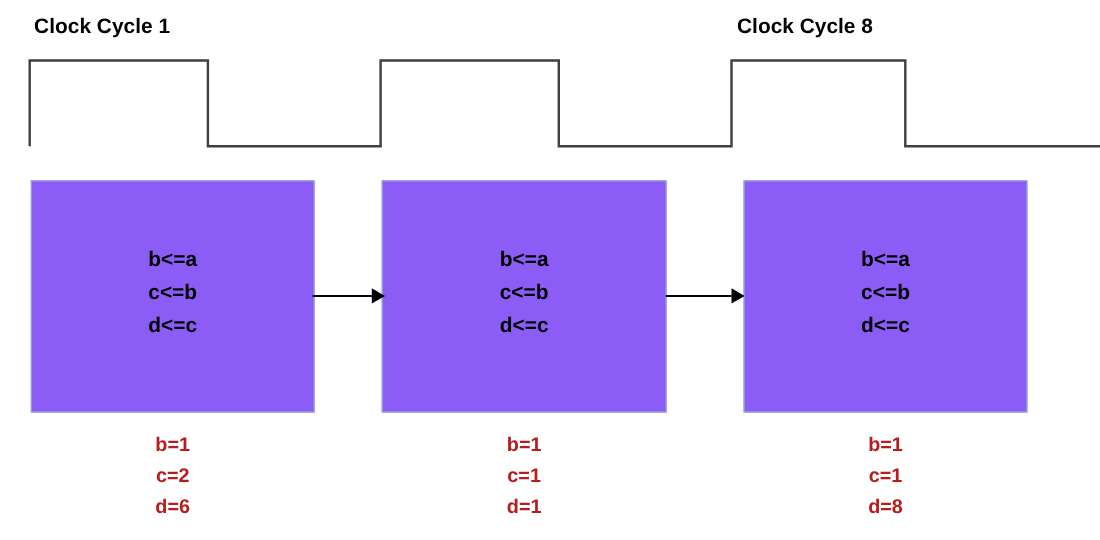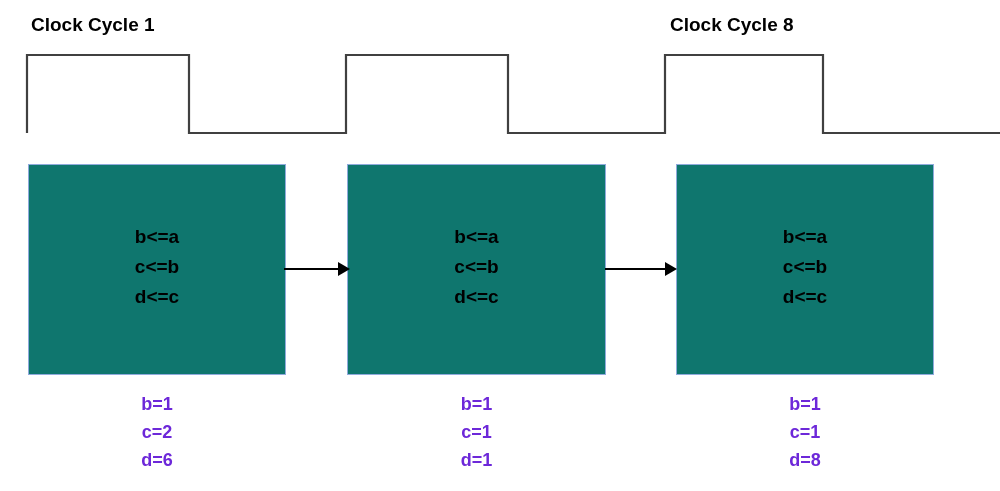--- a/index.html
+++ b/index.html
@@ -28,21 +28,21 @@
     line-height: 20px;
   }
   #clock-waveform {
     position: absolute;
     left: 0;
     top: 0;
   }
   .stage-box {
     position: absolute;
     box-sizing: border-box;
-    background: #0f766e;
+    background: #8b5cf6;
     border: 1px solid #8FAADC;
     display: flex;
     flex-direction: column;
     align-items: center;
     justify-content: center;
   }
   .stage-code {
     font-family: "Liberation Sans", sans-serif;
     font-size: 19px;
     font-weight: bold;
@@ -53,21 +53,21 @@
   }
   .stage-code-block {
     margin-top: -6px;
   }
   .signal-values {
     position: absolute;
     text-align: center;
     font-family: "Liberation Sans", sans-serif;
     font-size: 18px;
     font-weight: bold;
-    color: #6d28d9;
+    color: #b91c1c;
     line-height: 28px;
     white-space: nowrap;
   }
   .arrow-svg {
     position: absolute;
   }
 </style>
 </head>
 <body>
 

